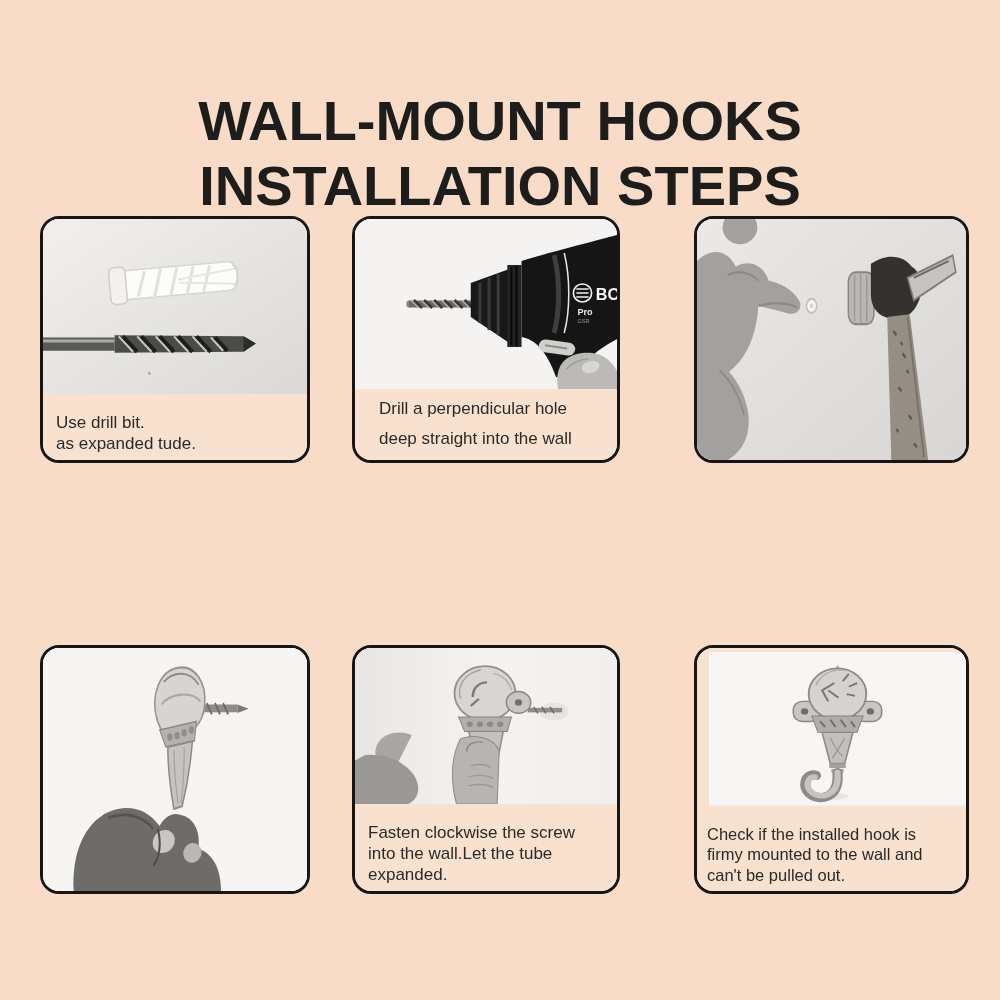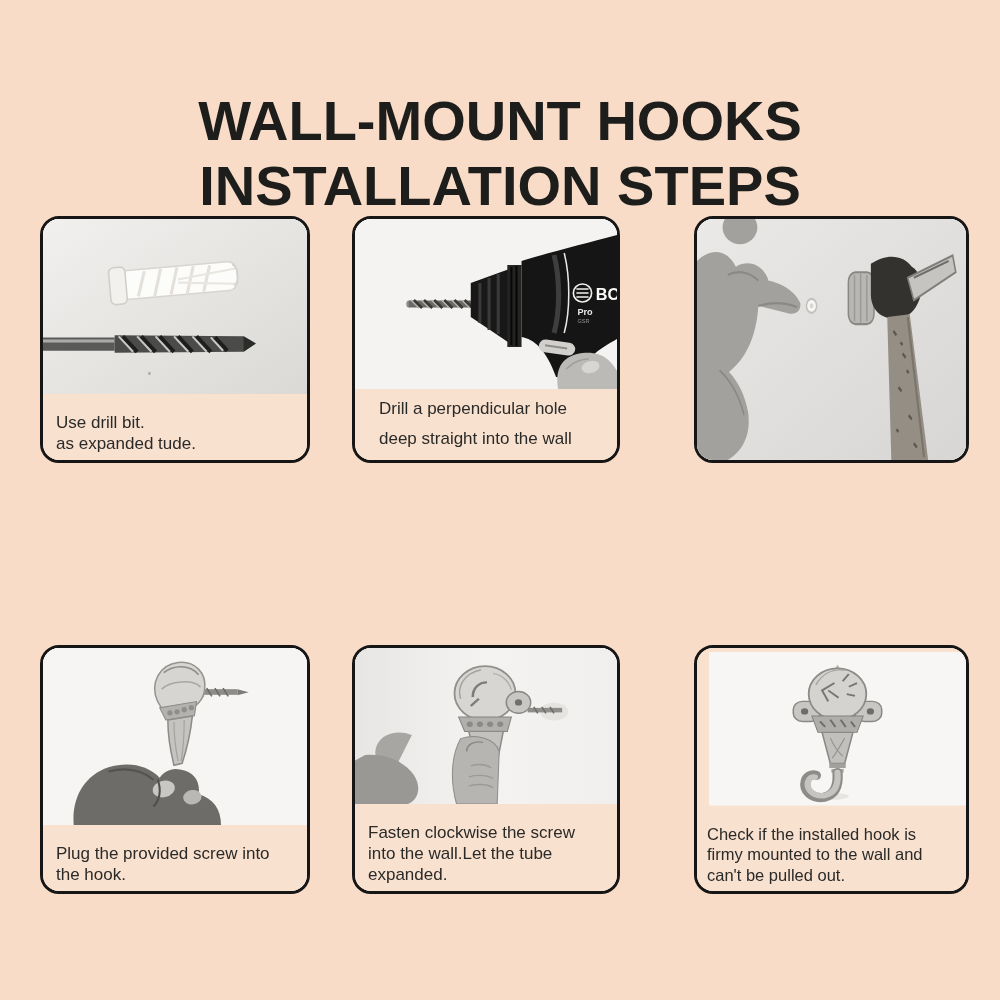--- a/index.html
+++ b/index.html
@@ -172,24 +172,20 @@
         </g>
         <g>
           <path d="M30,172 C28,146 40,124 64,116 C84,110 102,114 114,126 C118,120 126,116 134,118 C148,120 154,130 152,142 C166,146 174,156 174,172 Z" fill="#6e6c69"></path>
           <ellipse cx="118" cy="137" rx="11" ry="8" fill="#c9c7c4" transform="rotate(-12 118 137)"></ellipse>
           <ellipse cx="146" cy="145" rx="9" ry="7" fill="#bab8b5" transform="rotate(-8 146 145)"></ellipse>
           <path d="M64,120 C80,116 96,118 108,128" stroke="#55534f" stroke-width="2" fill="none"></path>
           <path d="M112,128 C116,138 114,148 108,154" stroke="#504e4b" stroke-width="2" fill="none"></path>
         </g>
       </svg>
     </div>
-    <div class="caption">
-      <div>Plug the provided screw into</div>
-      <div>the hook.</div>
-    </div>
   </div>
 
   <div class="panel" id="panel-5">
     <div class="photo">
       <svg viewBox="0 0 258 172" preserveAspectRatio="none">
         <defs>
           <linearGradient id="g5" x1="0" y1="0" x2="1" y2="0">
             <stop offset="0" stop-color="#e7e6e4"></stop>
               <stop offset="0.5" stop-color="#f4f3f1"></stop>
               <stop offset="1" stop-color="#f0efed"></stop>

